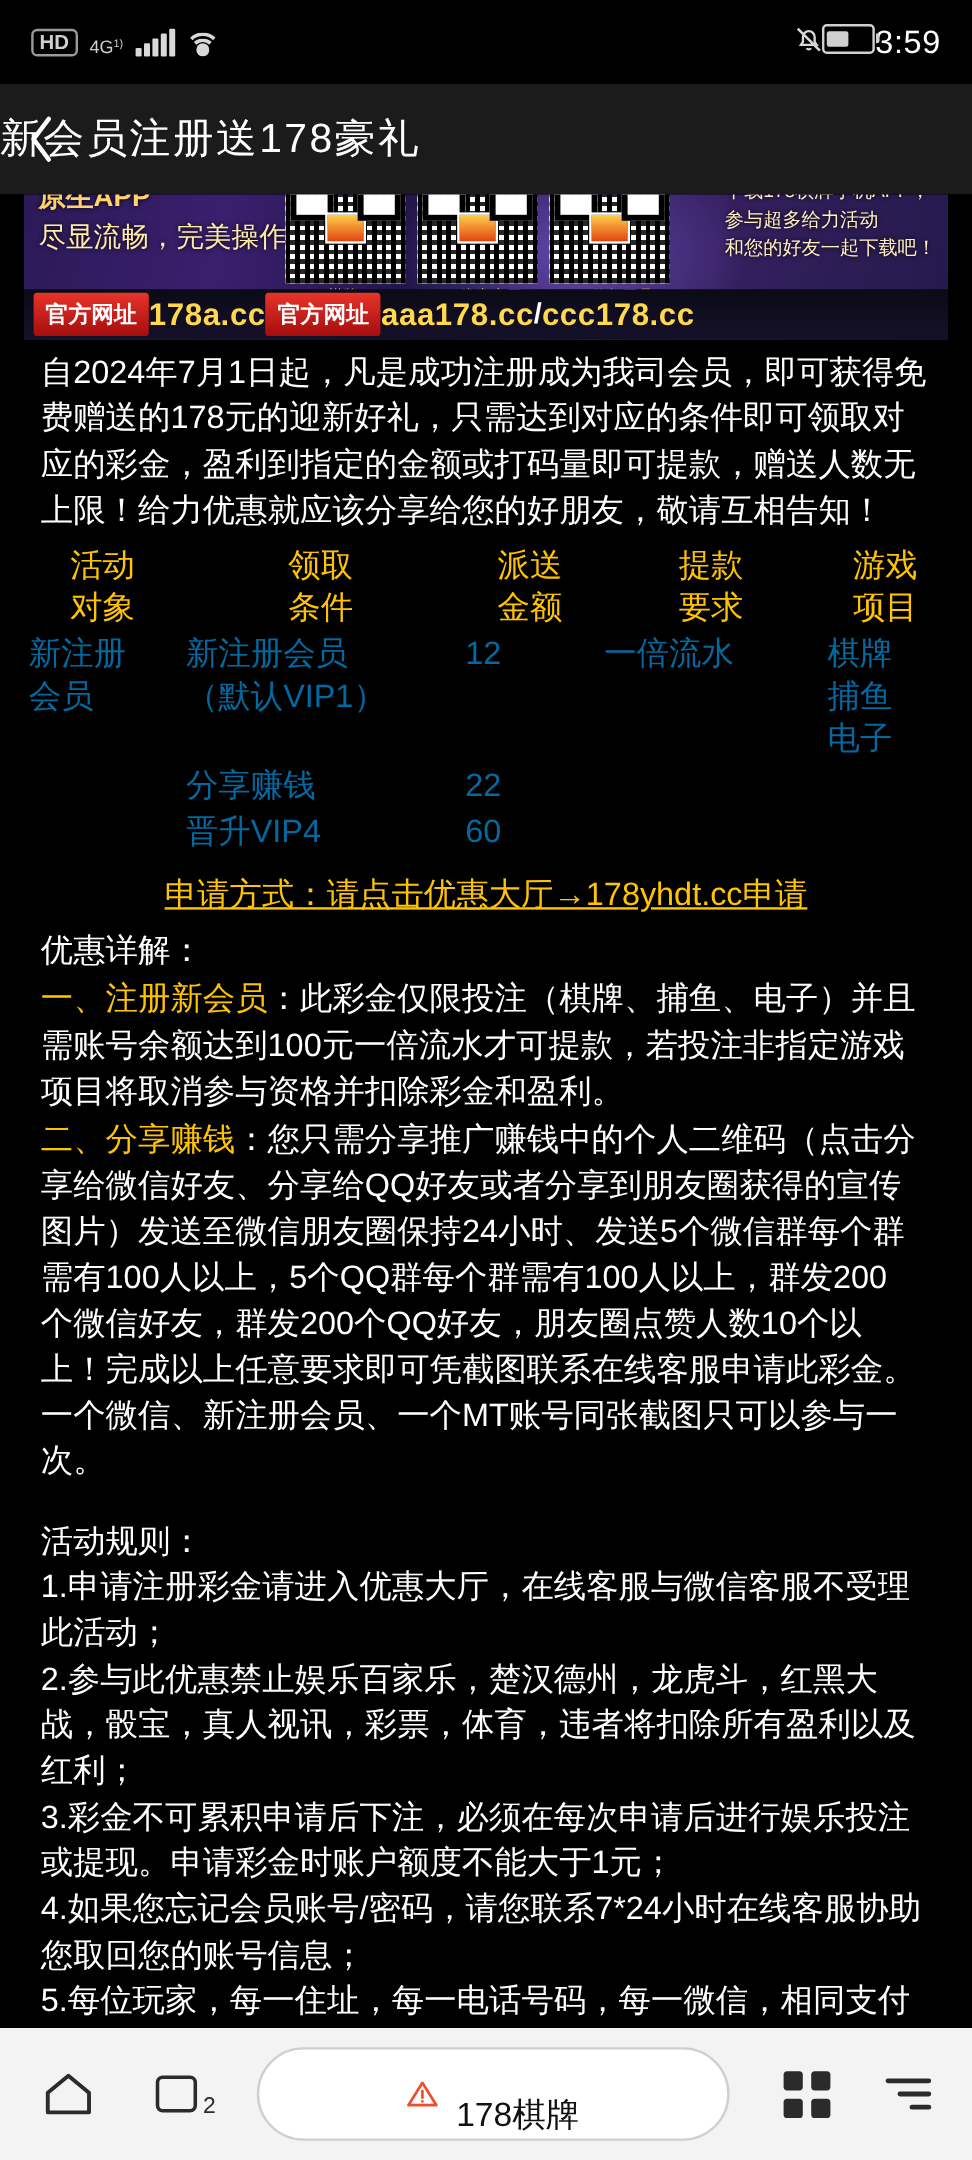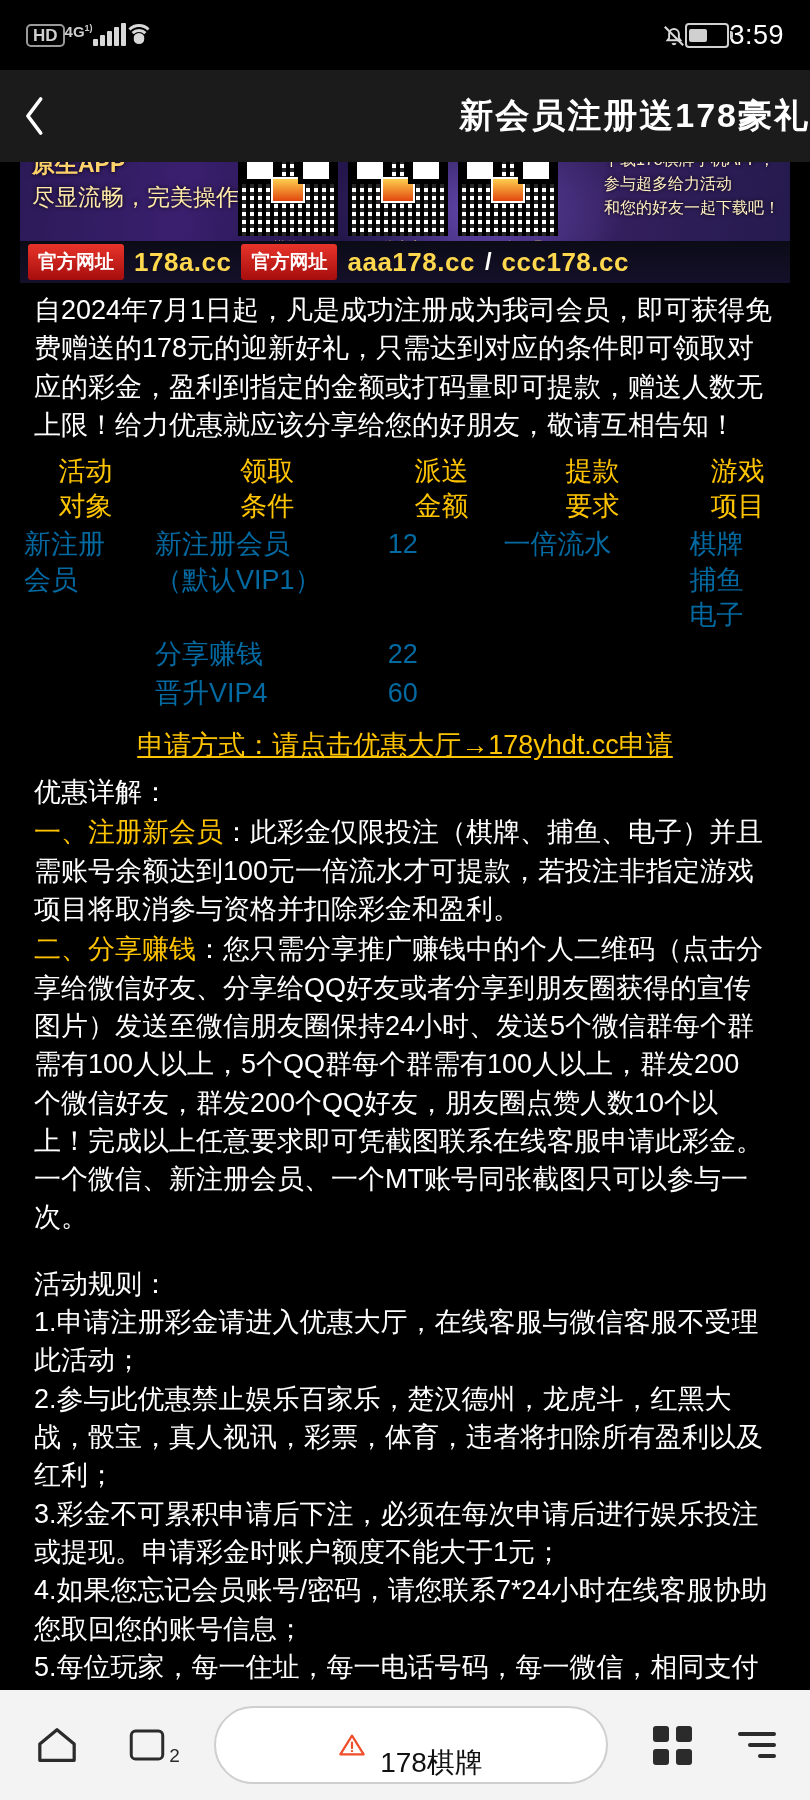--- a/index.html
+++ b/index.html
@@ -10,27 +10,27 @@
     overflow:hidden;
     -webkit-font-smoothing:antialiased;
   }
   .phone{position:relative;width:810px;height:1800px;background:#000;overflow:hidden;}
 
   
   .statusbar{
     height:70px;background:#000;color:#fff;display:flex;align-items:center;
     padding:0 26px;box-sizing:border-box;
   }
-  .sb-left{display:flex;align-items:flex-start;}
-  .sb-right{margin-left:auto;display:flex;align-items:center;gap:0;}
+  .sb-left{display:flex;align-items:flex-end;gap:10px;}
+  .sb-right{margin-left:auto;display:flex;align-items:flex-start;gap:0;}
   .hd-badge{
     border:2px solid #9a9a9a;border-radius:5px;color:#cfcfcf;
     font-size:17px;font-weight:bold;padding:1px 5px;line-height:1;
   }
-  .lte{display:flex;align-items:flex-start;color:#cfcfcf;font-size:15px;font-weight:bold;line-height:1;}
+  .lte{display:flex;align-items:flex-start;color:#cfcfcf;font-size:15px;font-weight:normal;line-height:1;}
   .lte small{font-size:9px;line-height:1;}
   .bars{display:flex;align-items:flex-end;gap:2px;height:22px;}
   .bars i{display:block;width:5px;background:#d8d8d8;border-radius:1px;}
   .bars i:nth-child(1){height:7px}
   .bars i:nth-child(2){height:11px}
   .bars i:nth-child(3){height:15px}
   .bars i:nth-child(4){height:19px}
   .bars i:nth-child(5){height:23px}
   .wifi{width:26px;height:20px;position:relative;}
   .wifi span{position:absolute;left:50%;transform:translateX(-50%);border:3px solid #d8d8d8;border-bottom-color:transparent;border-left-color:transparent;border-right-color:transparent;border-radius:50%;}
@@ -47,22 +47,22 @@
   .titlebar{
     height:92px;background:#1b1b1b;display:flex;align-items:center;position:relative;
     border-bottom:1px solid #000;
   }
   .back-icon{
     width:70px;height:92px;display:flex;align-items:center;justify-content:center;
     color:#fff;
   }
   .back-icon svg{display:block}
   .title-text{
-    position:absolute;left:0;right:0;text-align:right;color:#fff;
-    font-size:34px;font-weight:bold;letter-spacing:2px;pointer-events:none;
+    position:absolute;left:0;right:0;text-align:left;color:#fff;
+    font-size:34px;font-weight:normal;letter-spacing:2px;pointer-events:none;
   }
 
   
   .content{
     position:absolute;top:162px;left:0;width:810px;height:1528px;
     background:#000;overflow:hidden;
   }
   .page{
     width:770px;margin:0 auto;position:relative;
     background:#000;
@@ -91,21 +91,21 @@
   .qr:before,.qr:after{
     content:"";position:absolute;width:26px;height:26px;border:5px solid #000;background:#fff;
   }
   .qr:before{left:4px;top:4px}
   .qr:after{right:4px;top:4px}
   .qr-mid{position:absolute;left:50%;top:50%;transform:translate(-50%,-50%);width:30px;height:22px;background:linear-gradient(#ffcf4d,#e2460f);border:2px solid #fff;}
   .qr-cap{display:block;text-align:center;color:#ffd76b;font-size:13px;margin-top:2px;}
   .ban-bottom{
     position:absolute;left:0;bottom:0;width:770px;height:42px;
     background:linear-gradient(#0b0b16,#15102a);
-    display:flex;align-items:center;gap:10px;padding-left:8px;box-sizing:border-box;
+    display:flex;align-items:center;padding-left:8px;box-sizing:border-box;
   }
   .tag{
     background:linear-gradient(#e8342a,#a50d0d);color:#fff;font-size:19px;font-weight:bold;
     padding:5px 10px;border-radius:3px;white-space:nowrap;
   }
   .urlv{color:#ffd84d;font-size:26px;font-weight:bold;letter-spacing:.5px;}
   .slash{color:#fff;font-size:24px;font-weight:bold;}
 
   
   .intro{

